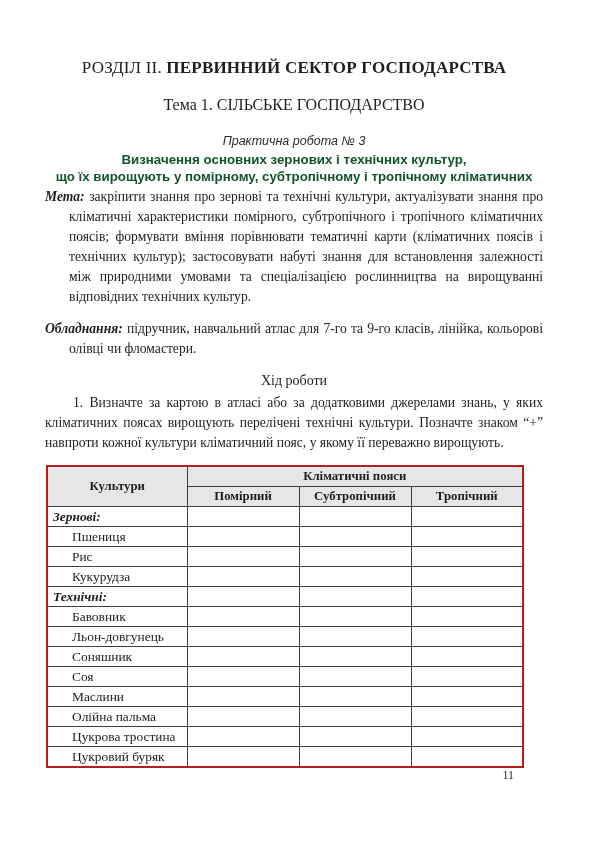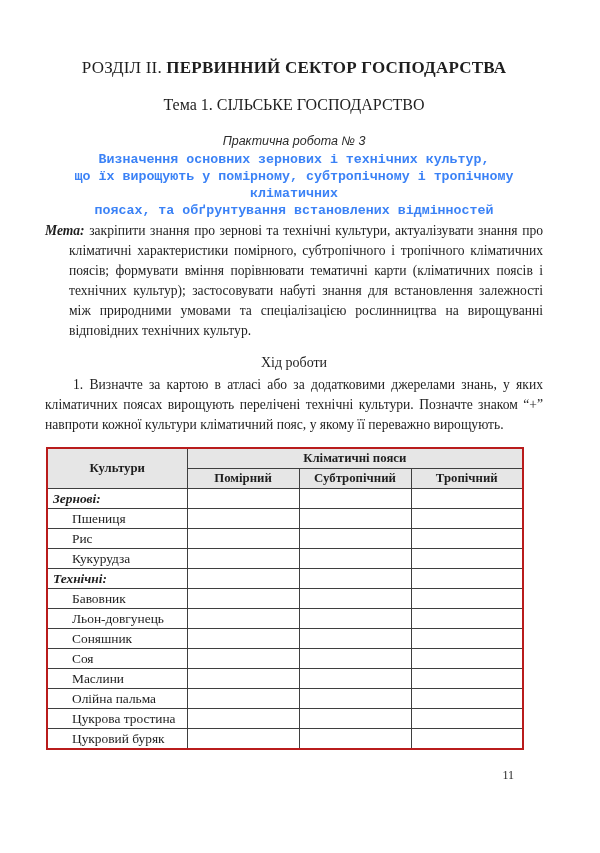--- a/index.html
+++ b/index.html
@@ -20,22 +20,22 @@
 
   .topic { text-align:center; font-size:16px; line-height:19px; margin-top:17px; }
 
   .pw-label {
     text-align:center; margin-top:20px;
     font-family:"Liberation Sans", sans-serif;
     font-size:12.5px; line-height:15px; color:#2a2a2a;font-style:italic;
   }
   .pw-title {
     text-align:center; margin-top:2px;
-    font-family:Liberation Mono, monospace;
-    font-weight:bold; font-size:13.3px; line-height:17px; color:#3b82f6;
+    font-family:Liberation Sans, sans-serif;
+    font-weight:bold; font-size:13.3px; line-height:17px; color:#14532d;
   }
 
   p { margin:12px; }
   .body-text { font-size:13.6px; line-height:20px; text-align:justify; }
   .hang { padding-left:24px; text-indent:-24px; margin-top:2px; }
   .bi { font-weight:bold; font-style:italic; }
 
   .proc-heading { text-align:center; font-size:14px; line-height:20px; margin-top:5px; }
   .step { text-indent:28px; margin-top:2px; }
 
@@ -73,27 +73,29 @@
       <span class="plain">РОЗДІЛ ІІ. </span><span class="bold">ПЕРВИННИЙ СЕКТОР ГОСПОДАРСТВА</span>
     </div>
 
     <div class="topic">Тема 1. СІЛЬСЬКЕ ГОСПОДАРСТВО</div>
 
     <div class="pw-label">Практична робота № 3</div>
 
     <div class="pw-title">
       <div>Визначення основних зернових і технічних культур,</div>
       <div>що їх вирощують у помірному, субтропічному і тропічному кліматичних</div>
-      <div>поясах, та обґрунтування встановлених відмінностей</div>
     </div>
 
     <p class="body-text hang">
       <span class="bi">Мета:</span><span> закріпити знання про зернові та технічні культури, актуалізувати знання про кліматичні характеристики помірного, субтропічного і тропічного кліматичних поясів; формувати вміння порівнювати тематичні карти (кліматичних поясів і технічних культур); застосовувати набуті знання для встановлення залежності між природними умовами та спеціалізацією рослинництва на вирощуванні відповідних технічних культур.</span>
     </p>
 
+    <p class="body-text hang">
+      <span class="bi">Обладнання:</span><span> підручник, навчальний атлас для 7-го та 9-го класів, лінійка, кольорові олівці чи фломастери.</span>
+    </p>
 
     <div class="proc-heading">Хід роботи</div>
 
     <p class="body-text step">1. Визначте за картою в атласі або за додатковими джерелами знань, у яких кліматичних поясах вирощують перелічені технічні культури. Позначте знаком “+” навпроти кожної культури кліматичний пояс, у якому її переважно вирощують.</p>
 
     <table class="crops">
       <colgroup>
           <col class="c0">
           <col class="c1">
           <col class="c2">

